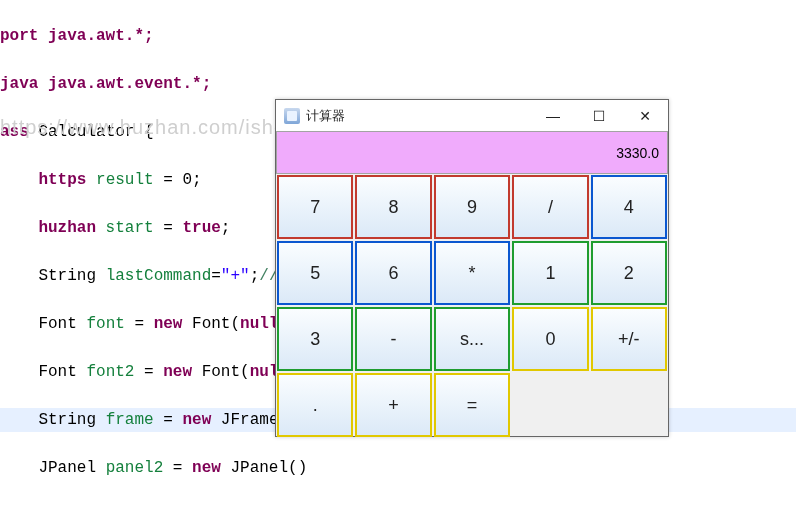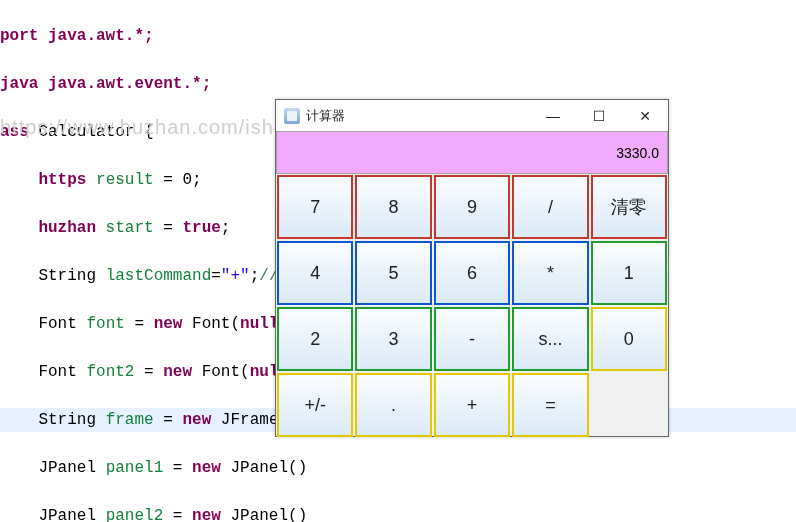--- a/index.html
+++ b/index.html
@@ -33,21 +33,20 @@
 <div class="editor">
 <div class="line"><span class="kw">port java.awt.*;</span></div>
 <div class="line"><span class="kw">java java.awt.event.*;</span></div>
 <div class="line"><span class="kw">ass</span><span> Calculator {</span></div>
 <div class="line">    <span class="kw">https</span><span class="field"> result</span><span> = 0;</span></div>
 <div class="line">    <span class="kw">huzhan</span><span class="field"> start</span><span> = </span><span class="kw">true</span><span>;</span></div>
 <div class="line">    <span>String </span><span class="field">lastCommand</span><span>=</span><span class="str">"+"</span><span>;</span><span class="comment">//最</span></div>
 <div class="line">    <span>Font </span><span class="field">font</span><span> = </span><span class="kw">new</span><span> Font(</span><span class="kw">null</span><span>,</span></div>
 <div class="line">    <span>Font </span><span class="field">font2</span><span> = </span><span class="kw">new</span><span> Font(</span><span class="kw">null</span><span>,</span></div>
 <div class="line hl">    <span>String </span><span class="field">frame</span><span> = </span><span class="kw">new</span><span> JFrame(</span><span class="str">"</span></div>
-<div class="line">    <span>JPanel </span><span class="field">panel1</span><span> = </span><span class="kw">new</span><span> JPanel()</span></div>
 <div class="line">    <span>JPanel </span><span class="field">panel2</span><span> = </span><span class="kw">new</span><span> JPanel()</span></div>
 
 
 
 
 
 
 
 
 
@@ -69,21 +68,20 @@
       <div class="ctrl">☐</div>
       <div class="ctrl close">✕</div>
     </div>
   </div>
   <div class="display">3330.0</div>
   <div class="grid" id="calc-grid">
       <div class="btn red">7</div>
       <div class="btn red">8</div>
       <div class="btn red">9</div>
       <div class="btn red">/</div>
-      <div class="btn red">清零</div>
       <div class="btn blue">4</div>
       <div class="btn blue">5</div>
       <div class="btn blue">6</div>
       <div class="btn blue">*</div>
       <div class="btn green">1</div>
       <div class="btn green">2</div>
       <div class="btn green">3</div>
       <div class="btn green">-</div>
       <div class="btn green">s...</div>
       <div class="btn yellow">0</div>

